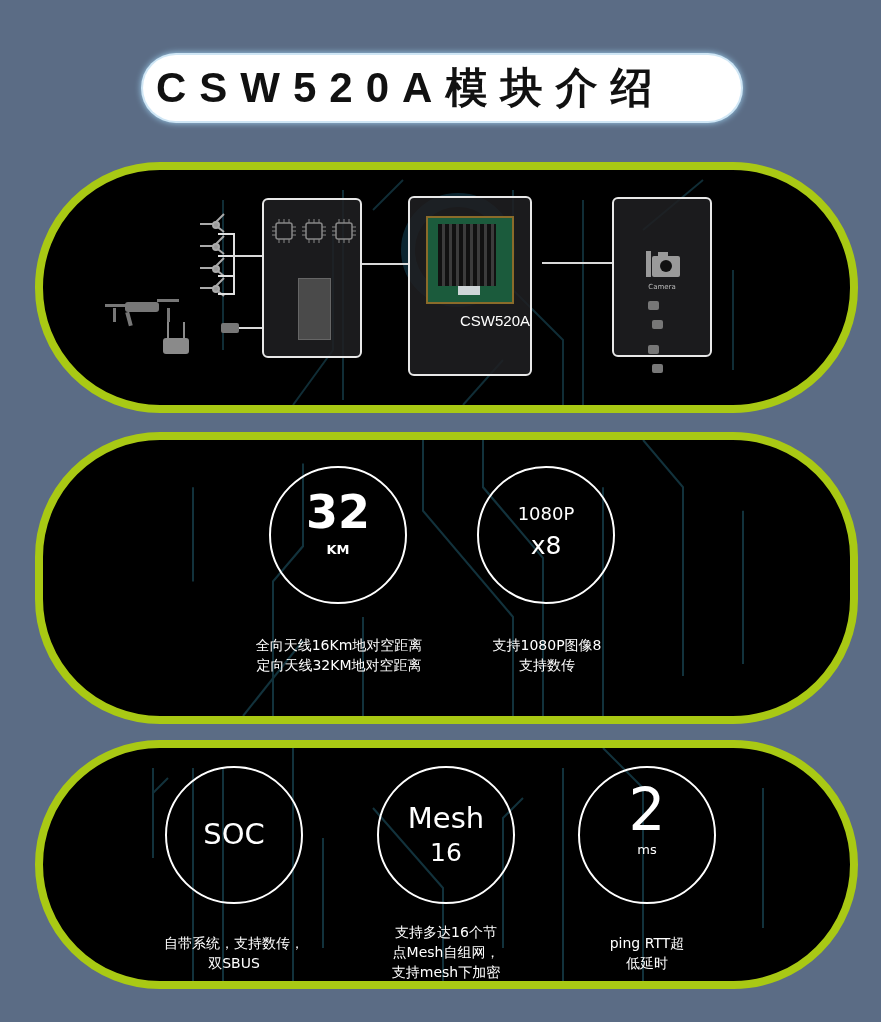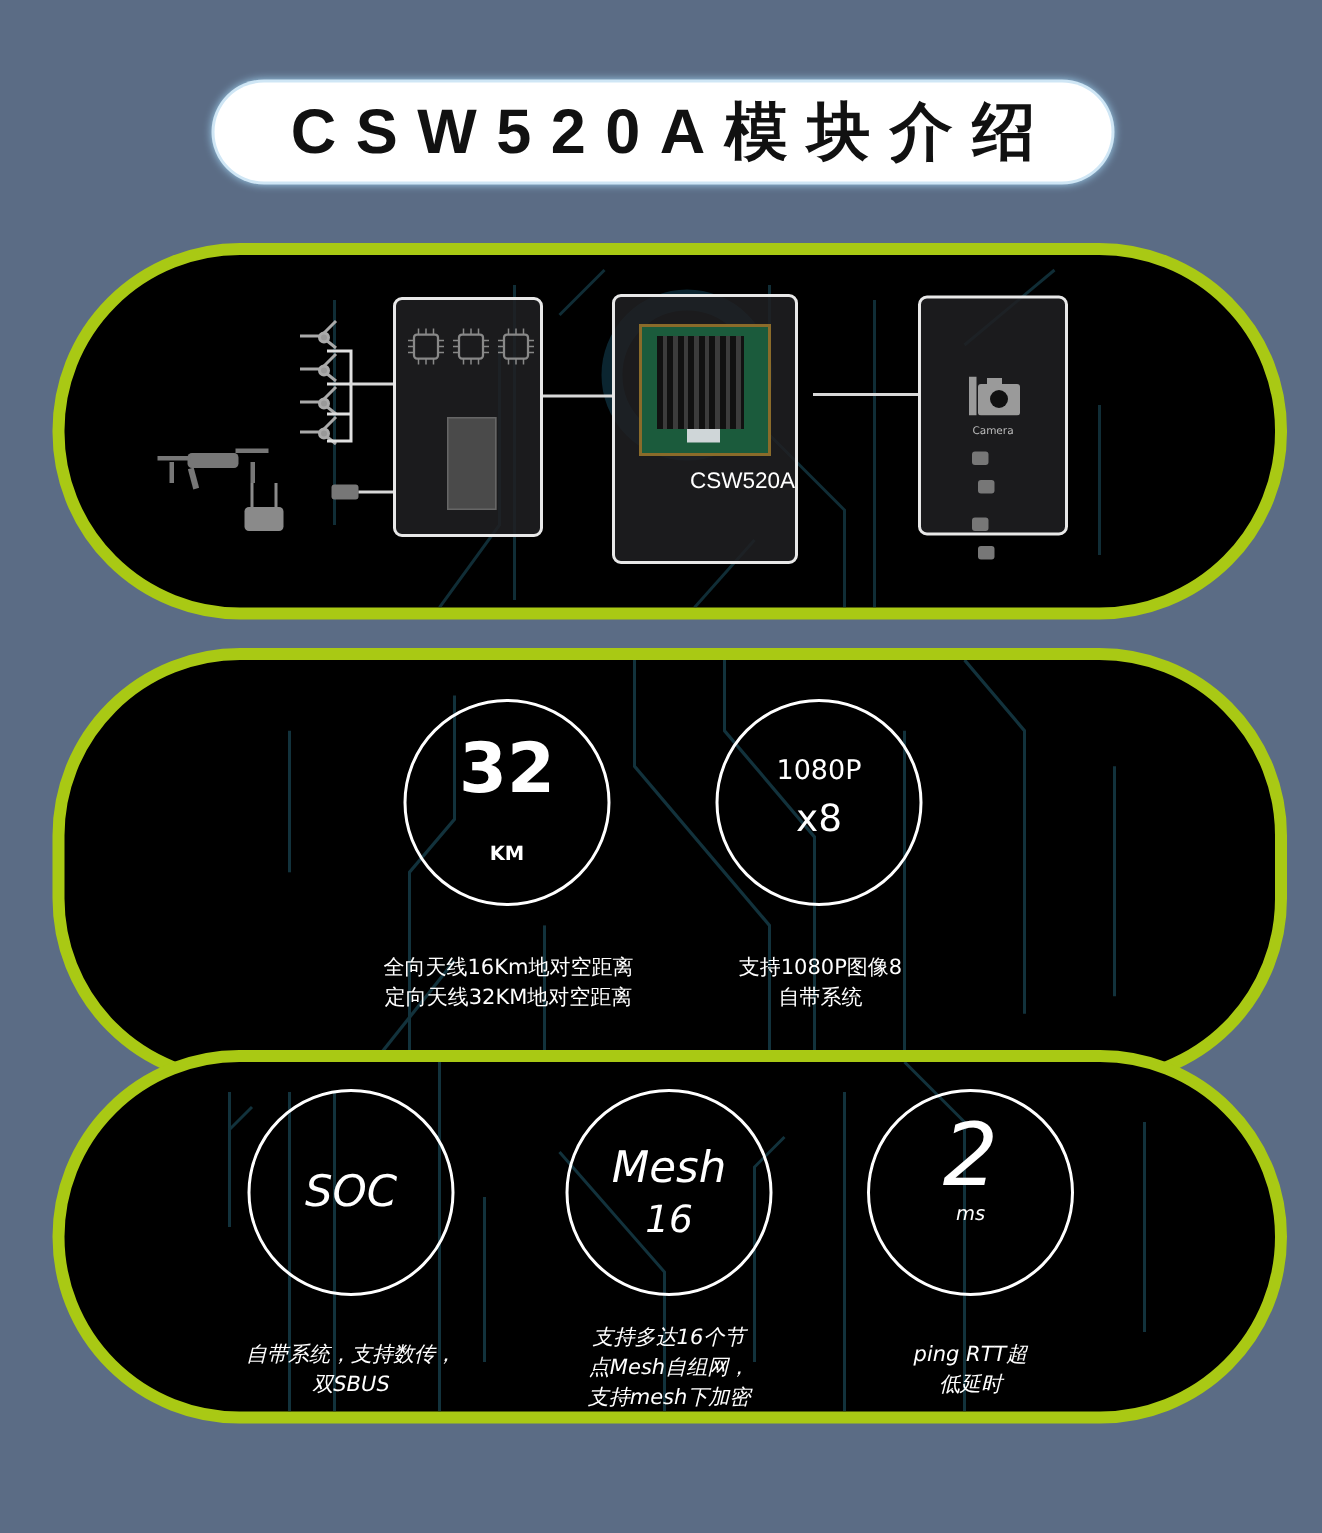--- a/index.html
+++ b/index.html
@@ -4,34 +4,34 @@
 <style>
   html, body { margin:0; padding:0; }
   body {
     width:881px; height:1022px; background:#5b6c85; position:relative; overflow:hidden;
     font-family:"DejaVu Sans", "Liberation Sans", sans-serif;
   }
   .title-pill {
     position:absolute; left:143px; top:55px; width:598px; height:66px;
     background:#fff; border-radius:33px;
     box-shadow: 0 0 0 2px #cfe6f5, 0 0 6px 2px #9fd0ee;
-    display:flex; align-items:center; justify-content:center;
+    display:flex; align-items:center; 
   }
   .title-text {
     font-family:"Liberation Sans", sans-serif; font-weight:bold; font-size:42px;
     letter-spacing:13px; color:#111; padding-left:13px;
   }
   .panel {
     position:absolute; left:35px; width:823px;
     background:#000; border:8px solid #a9c914; box-sizing:border-box;
     border-radius:125px; overflow:hidden;
   }
   .p1 { top:162px; height:251px; }
   .p2 { top:432px; height:292px; }
-  .p3 { top:700px; height:249px;font-style:italic; }
+  .p3 { top:740px; height:249px; }
   .circuit { position:absolute; left:0; top:0; width:100%; height:100%; }
   .box {
     position:absolute; border:2px solid #e8e8e8; border-radius:6px; box-sizing:border-box;
     background:rgba(32,32,34,0.85);
   }
   .wire { position:absolute; background:#d8d8d8; }
   .stat-circle {
     position:absolute; width:138px; height:138px; border:2.5px solid #fff; border-radius:50%;
     box-sizing:border-box; color:#fff; text-align:center;
   }
@@ -175,34 +175,34 @@
         <path d="M560 40 V234"></path>
         <path d="M600 0 L640 40 V200"></path>
       <path d="M700 60 V190"></path>
         <path d="M200 234 L260 170"></path>
         <path d="M150 40 V120"></path>
     </g>
   </svg>
 
   <div class="stat-circle" style="left:226px;top:26px;">
     <div class="big" style="font-size:46px;margin-top:18px;line-height:52px;">32</div>
-    <div class="big" style="font-size:13px;margin-top:24px;">KM</div>
+    <div class="big" style="font-size:13px;margin-top:4px;">KM</div>
   </div>
   <div class="desc" style="left:176px;top:195px;width:240px;">
     <div>全向天线16Km地对空距离</div>
     <div>定向天线32KM地对空距离</div>
   </div>
 
   <div class="stat-circle" style="left:434px;top:26px;">
     <div style="font-size:18px;margin-top:30px;line-height:32px;">1080P</div>
     <div style="font-size:25px;line-height:32px;">x8</div>
   </div>
   <div class="desc" style="left:414px;top:195px;width:180px;">
     <div>支持1080P图像8</div>
-    <div>自带系统</div>
+    <div>支持数传</div>
   </div>
 </div>
 
 <div class="panel p3">
   <svg class="circuit" viewBox="0 0 807 233" preserveAspectRatio="none">
     <g stroke="#12323c" stroke-width="2" fill="none">
       <path d="M110 20 V110"></path>
         <path d="M150 20 V233"></path>
         <path d="M180 20 V233"></path>
         <path d="M125 30 L110 45"></path>

